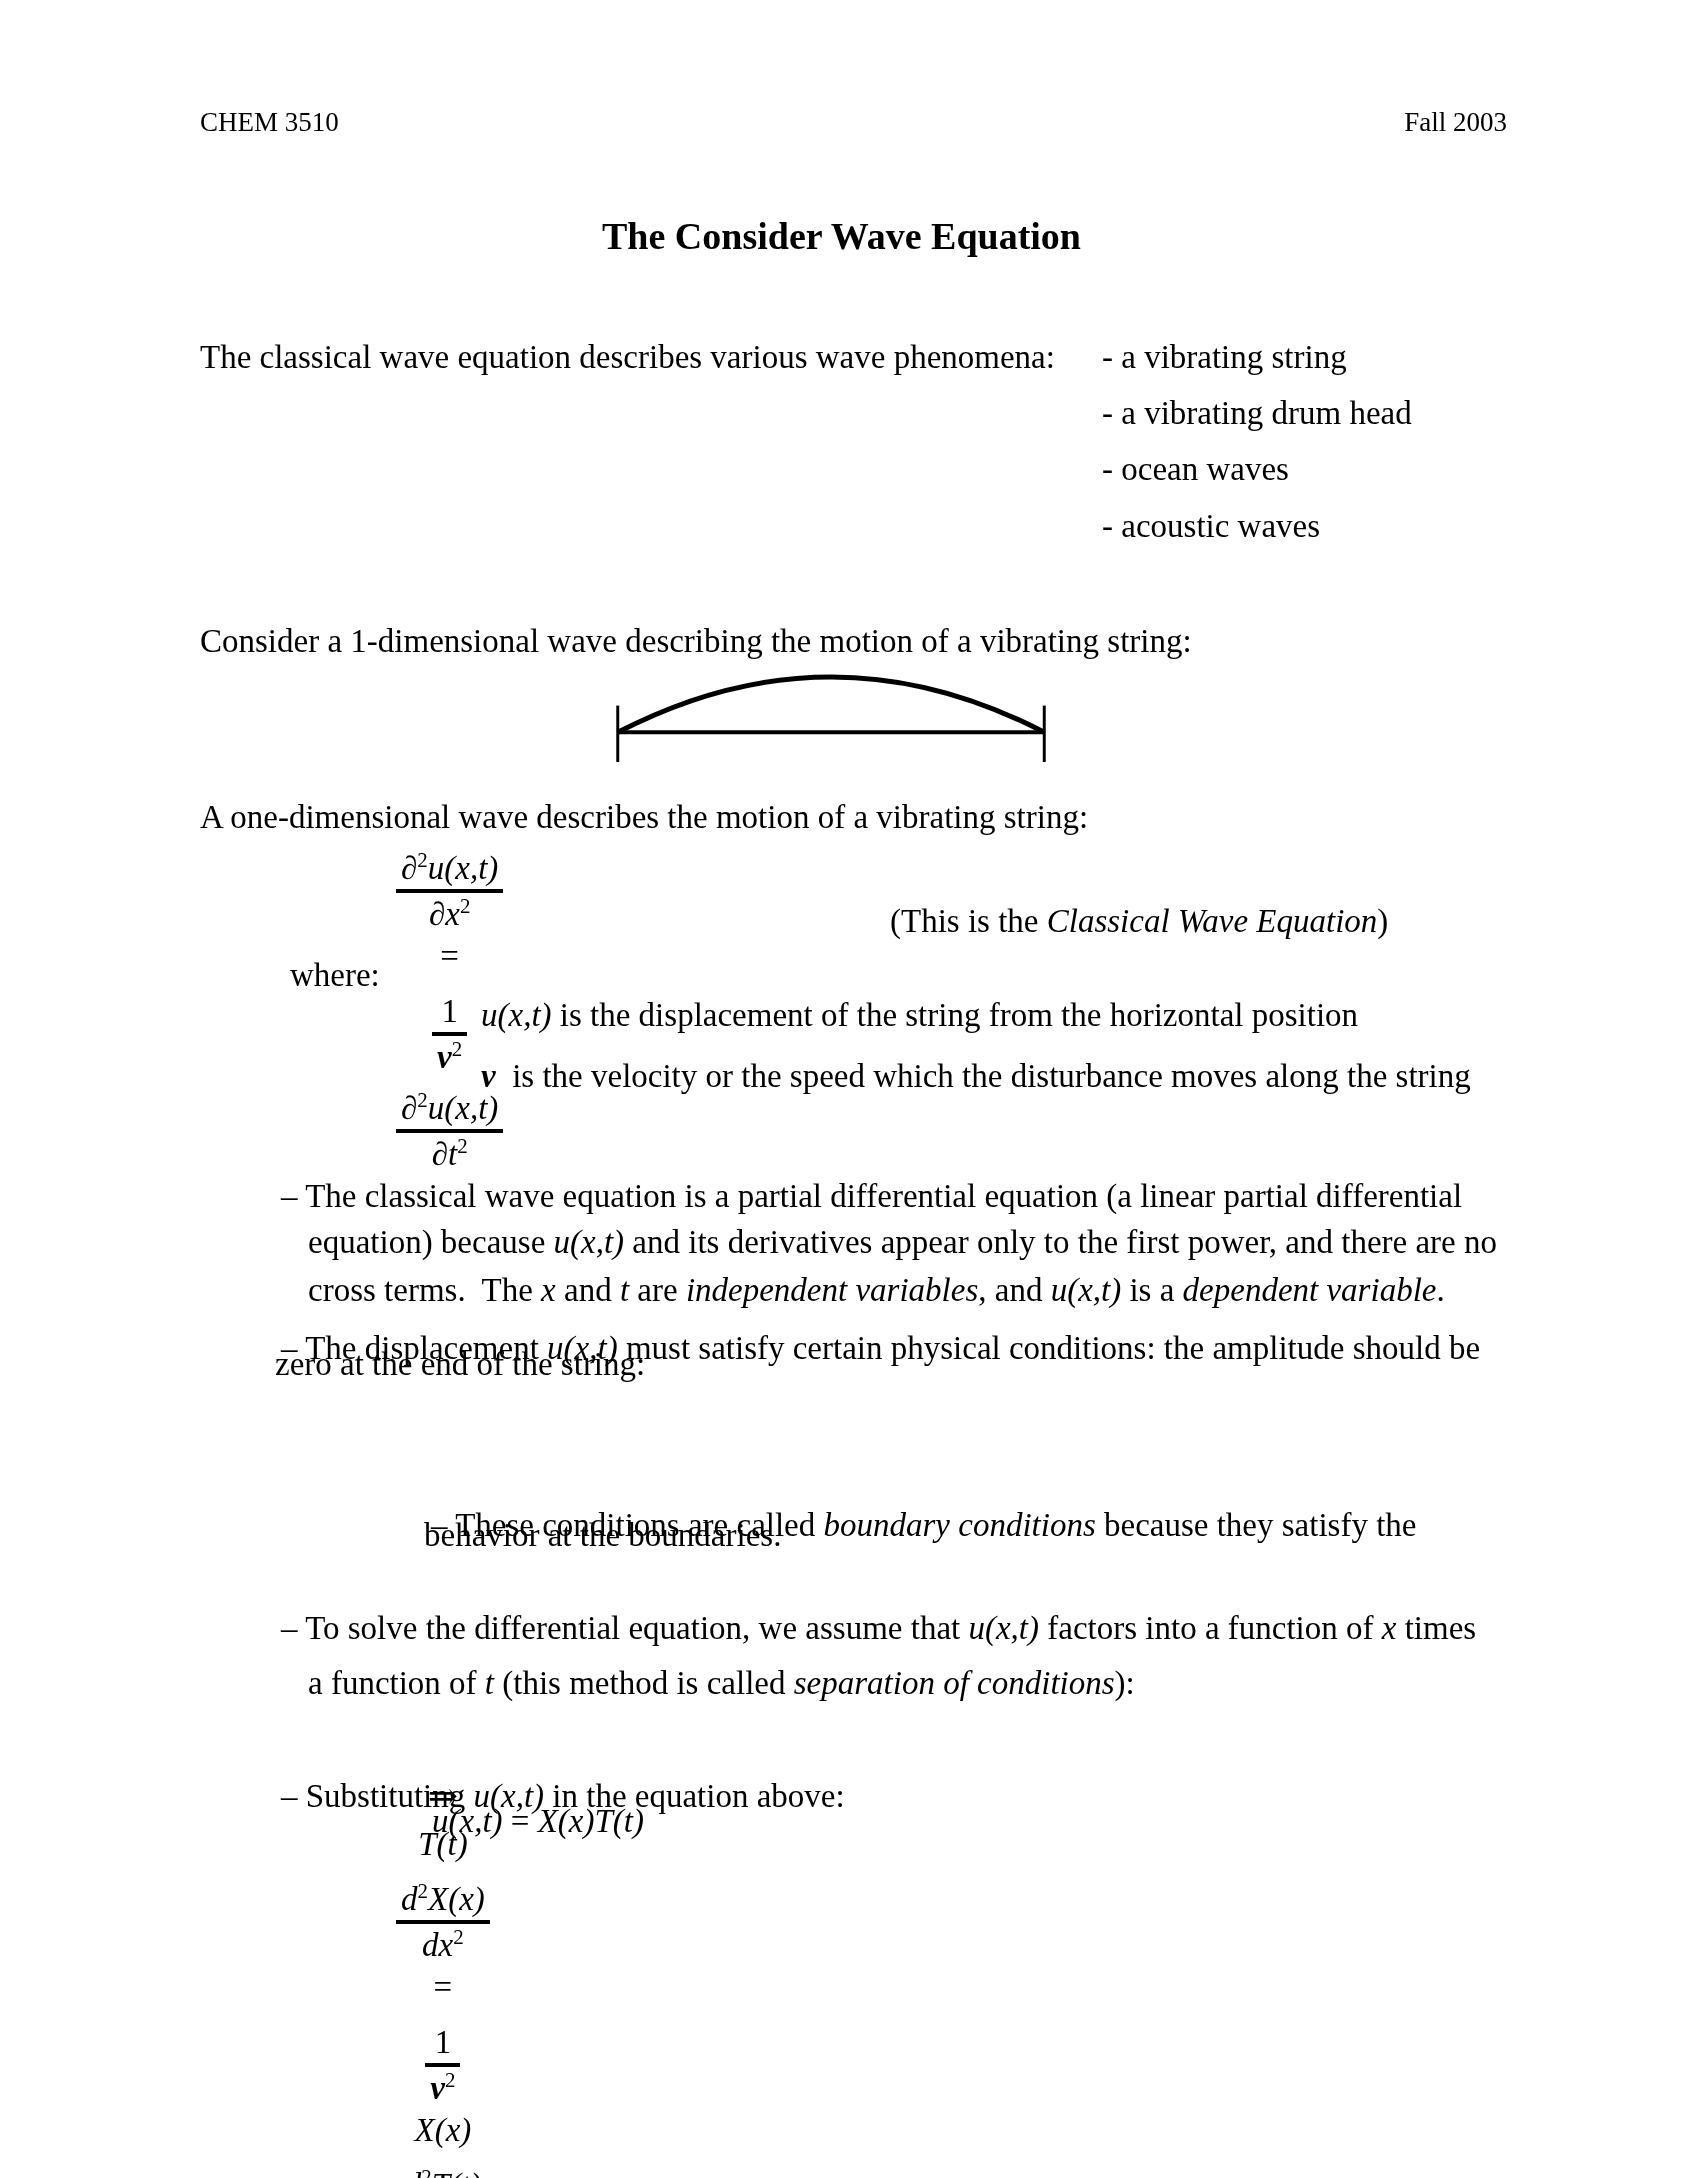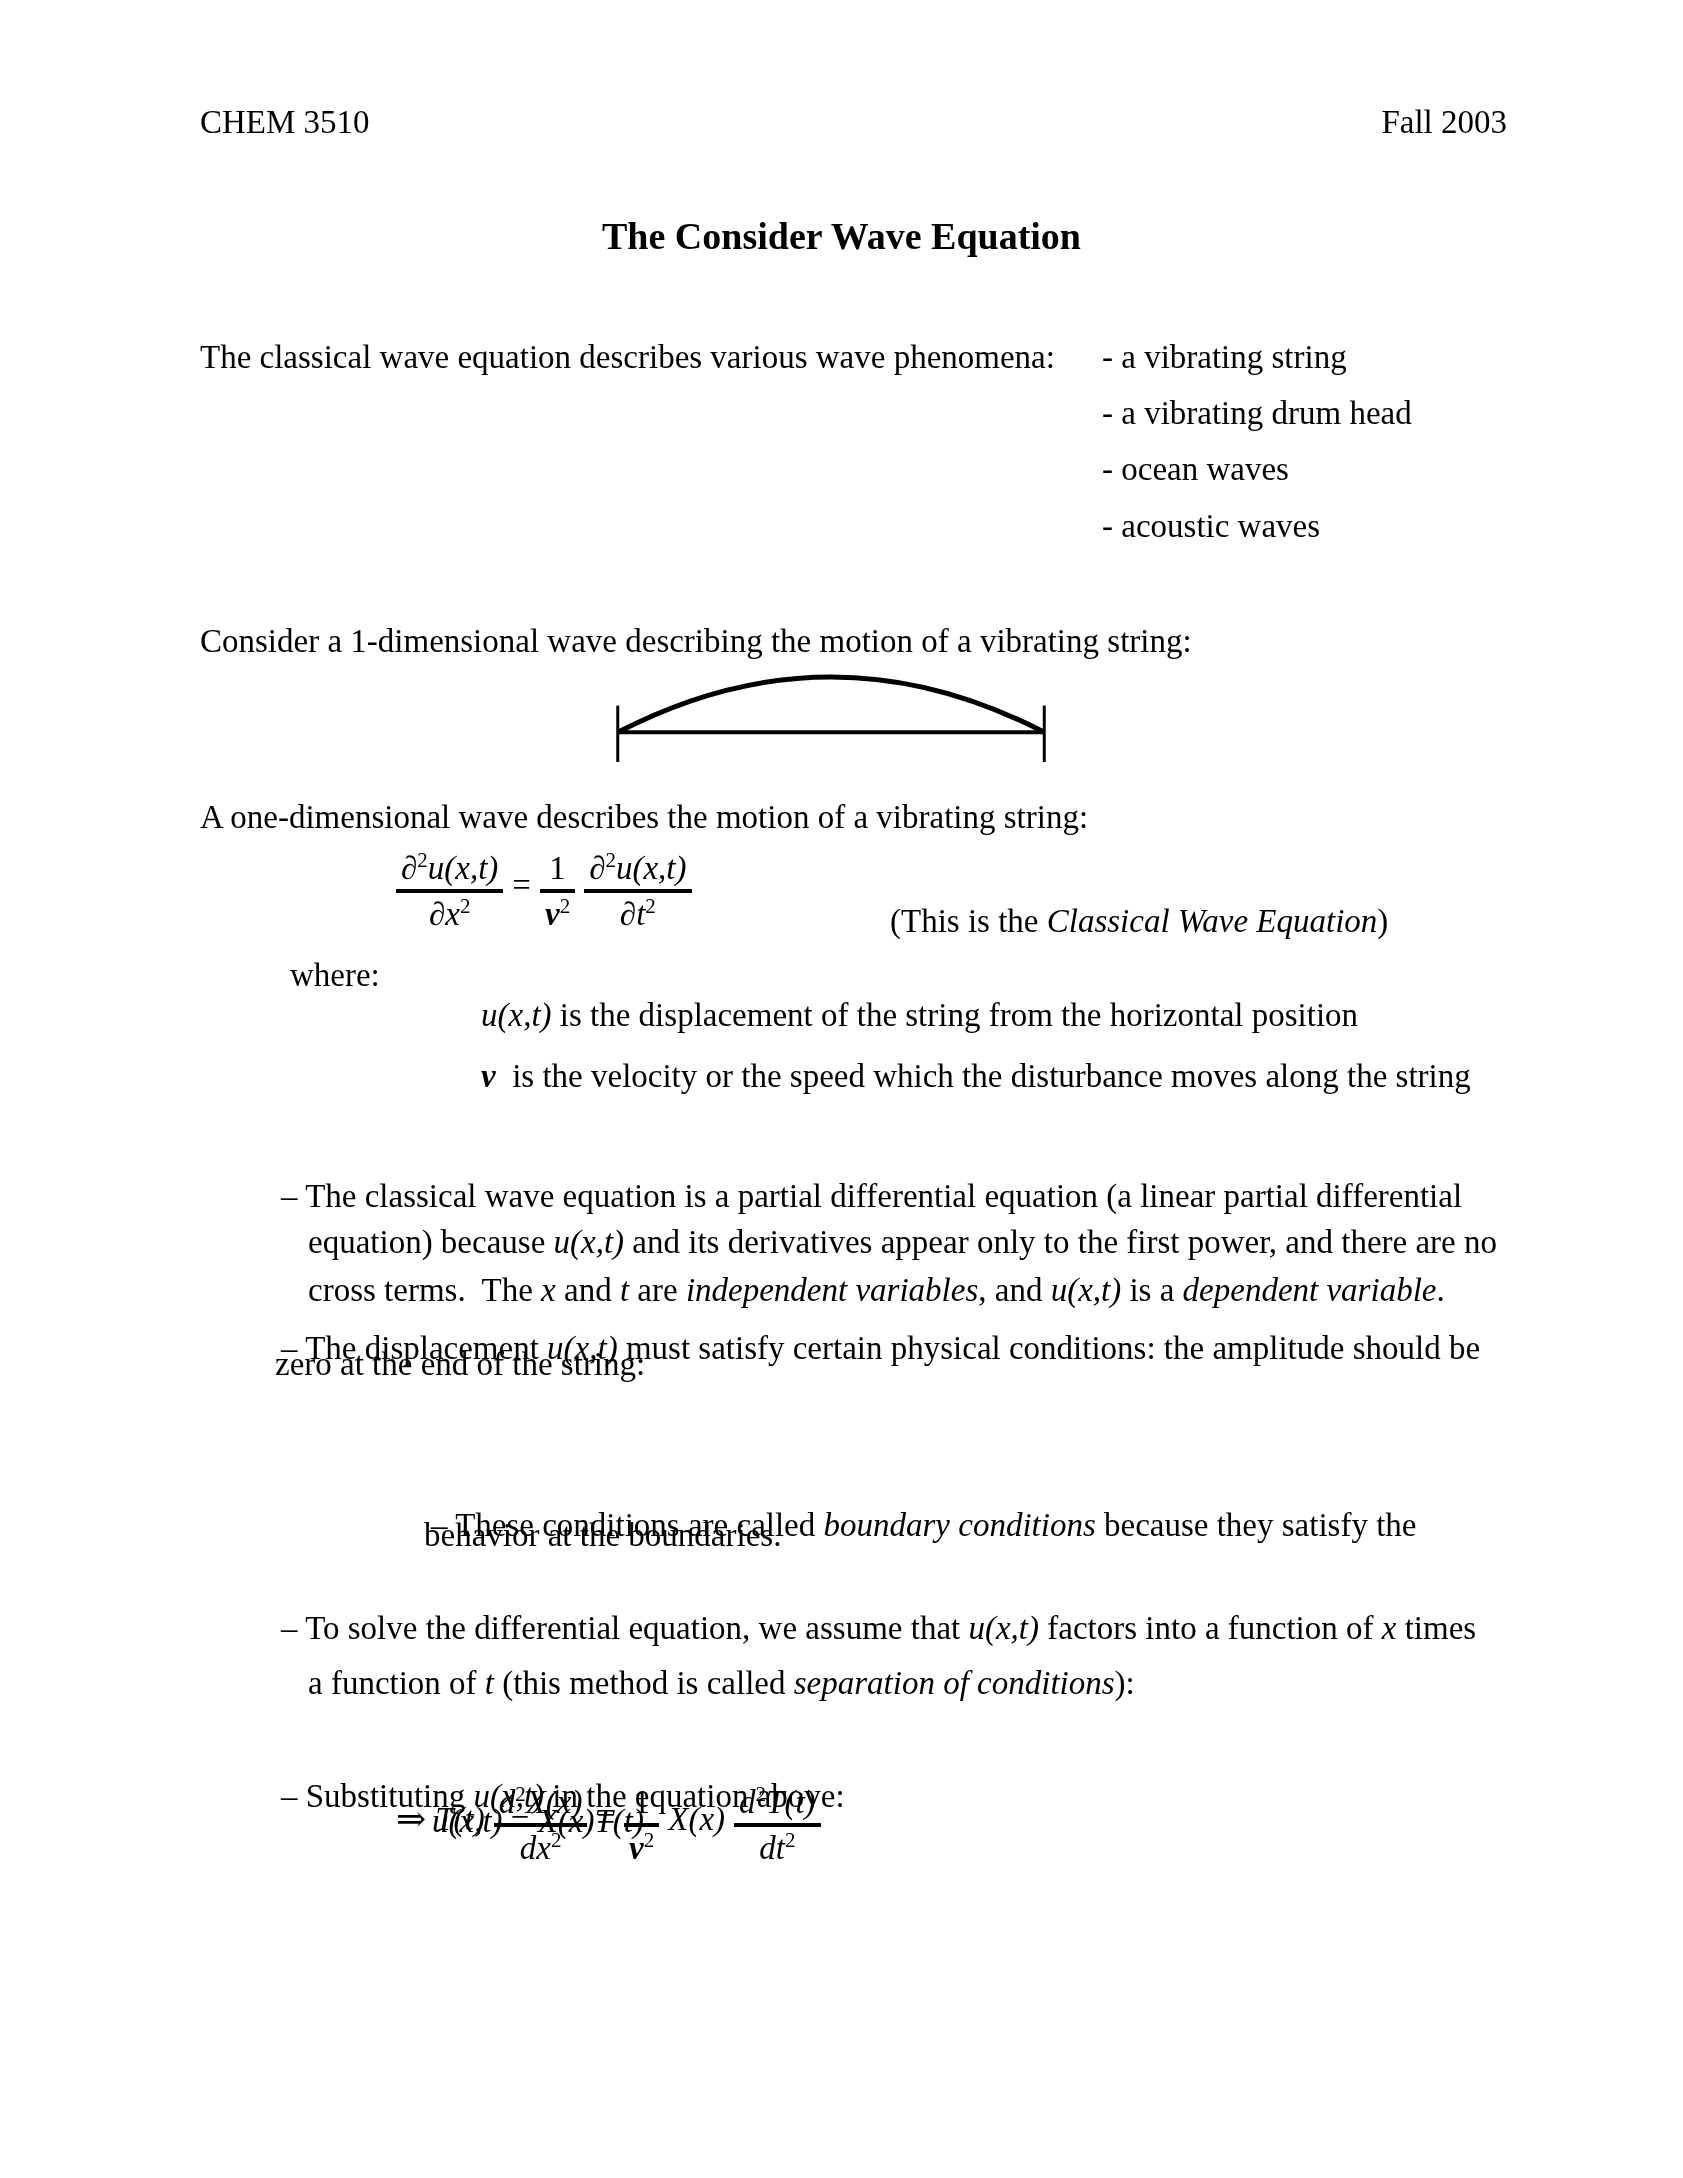--- a/index.html
+++ b/index.html
@@ -3,26 +3,26 @@
 <meta charset="utf-8">
 <style>
   html,body{margin:0;padding:0;background:#888;}
   .page{
     position:relative;width:1683px;height:2178px;background:#ffffff;
     font-family:"Liberation Serif","DejaVu Serif",serif;color:#000;
     overflow:hidden;
   }
   .abs{position:absolute;white-space:pre;}
   .line{font-size:33px;line-height:40px;}
-  .hdr{font-size:33px;line-height:40px;}
+  .hdr{font-size:27px;line-height:40px;}
   .title{font-size:38px;font-weight:bold;text-align:center;left:0;right:0;}
   .it{font-style:italic;}
   .bi{font-style:italic;font-weight:bold;}
   sup{font-size:21px;line-height:0;}
-  .eqrow{display:flex;align-items:center;gap:9px;font-size:33px;}
+  .eqrow{display:flex;align-items:center;gap:9px;font-size:33px;flex-direction:column;}
   .frac{display:inline-flex;flex-direction:column;align-items:center;}
   .frac .num,.frac .den{line-height:42px;padding:0 5px;text-align:center;}
   .frac .fbar{align-self:stretch;height:4px;background:#000;}
   .eqinline{transform:translateY(-6px);}
   .arrow{font-size:36px;}
   svg{display:block;}
 </style>
 </head>
 <body>
 

